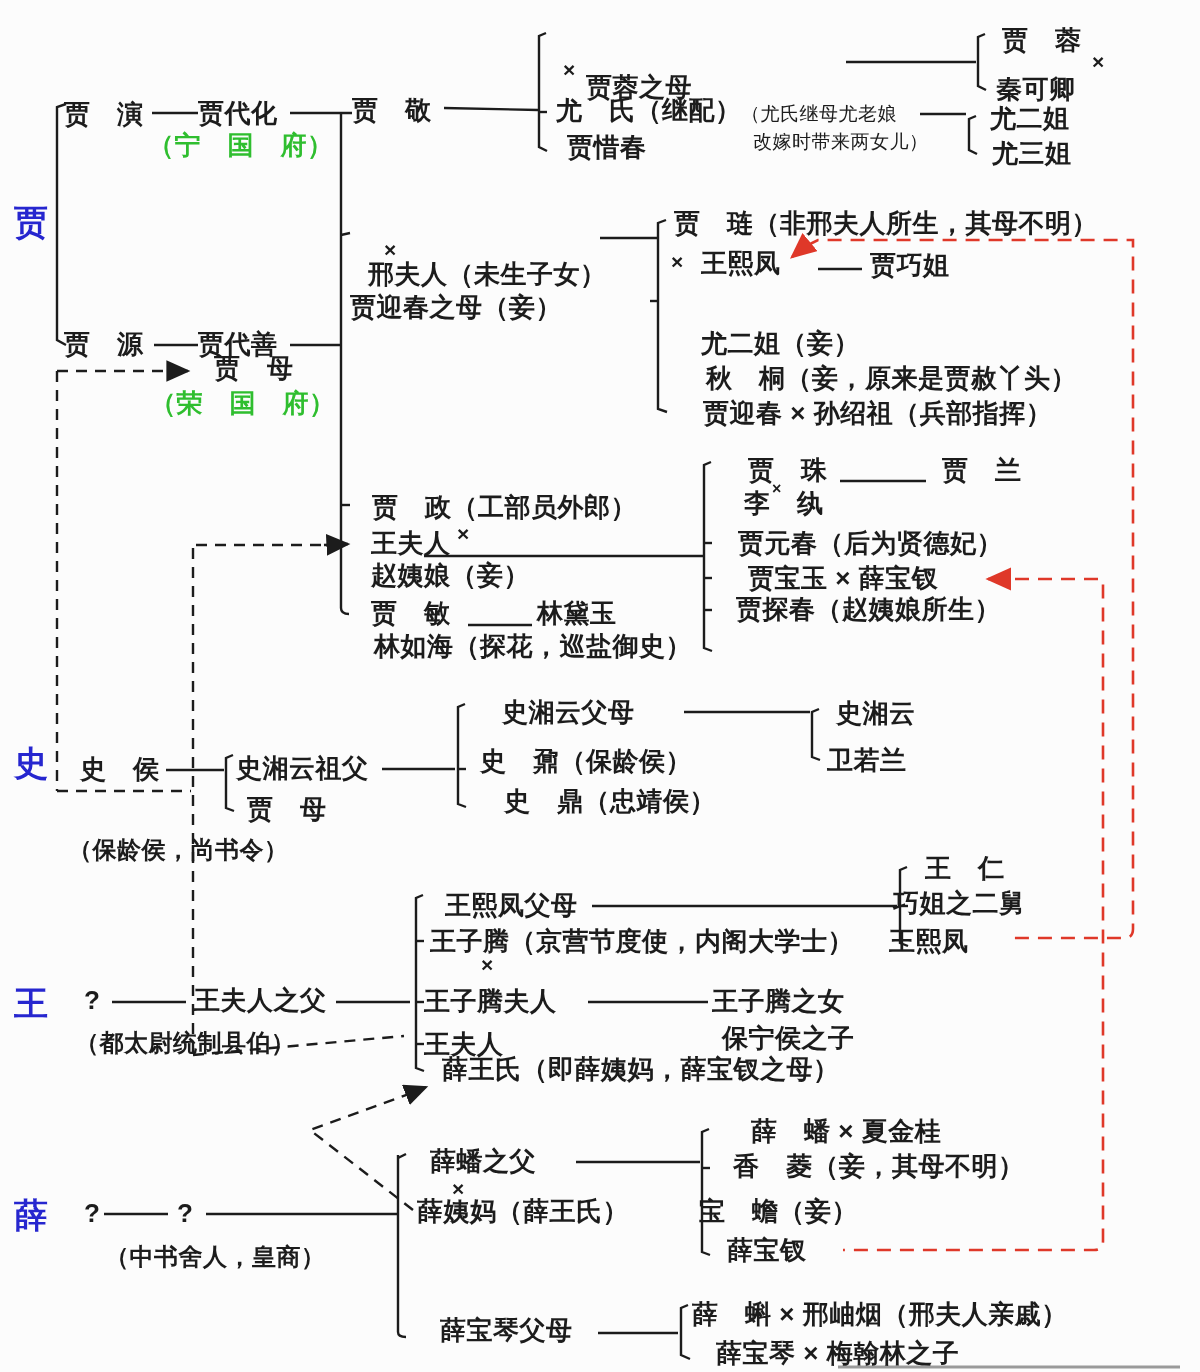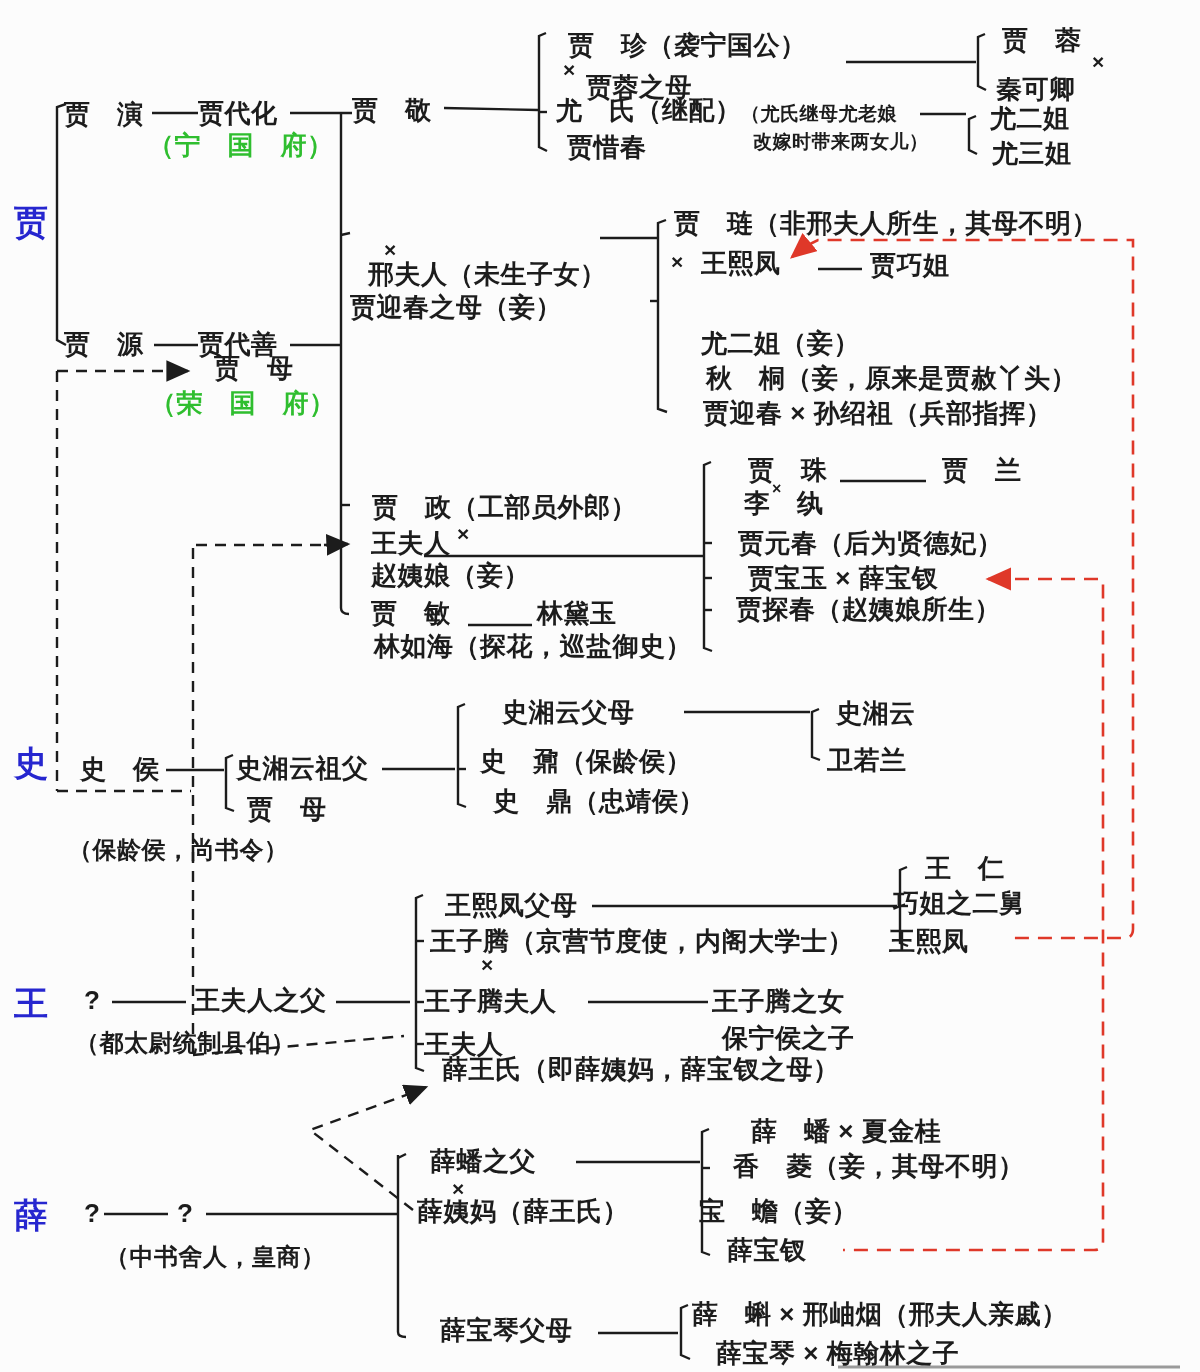--- a/index.html
+++ b/index.html
@@ -3,21 +3,21 @@
 <meta charset="utf-8">
 <style>
   html,body{margin:0;padding:0;background:#ffffff;}
   #stage{position:relative;width:1200px;height:1372px;background:#fcfcfc;overflow:hidden;
          font-family:"Liberation Sans","DejaVu Sans",sans-serif;}
   svg.wires{position:absolute;left:0;top:0;width:1200px;height:1372px;}
   .t{position:absolute;white-space:nowrap;font-size:26px;line-height:1.12;color:#1c1c1c;
      font-weight:600;letter-spacing:0.5px;}
   .blue{color:#2626cf;font-size:34px;font-weight:800;}
   .green{color:#2fbe2f;font-weight:700;}
-  .small{font-size:19px;font-weight:700;}
+  .small{font-size:19px;font-weight:400;}
   .note{font-size:24px;}
   .xmark{font-size:21px;font-weight:800;}
 </style>
 </head>
 <body>
 
 <div id="stage">
 
   <svg class="wires" viewBox="0 0 1200 1372">
     <defs>
@@ -112,21 +112,20 @@
   <div class="t blue" style="left:14px;top:203px">贾</div>
   <div class="t blue" style="left:14px;top:744px">史</div>
   <div class="t blue" style="left:14px;top:984px">王</div>
   <div class="t blue" style="left:14px;top:1196px">薛</div>
 
   <div class="t" style="left:64px;top:100px">贾　演</div>
   <div class="t" style="left:198px;top:99px">贾代化</div>
   <div class="t green" style="left:148px;top:131px">（宁　国　府）</div>
   <div class="t" style="left:352px;top:96px">贾　敬</div>
 
-  <div class="t" style="left:568px;top:31px">贾　珍（袭宁国公）</div>
   <div class="t xmark" style="left:563px;top:58px">×</div>
   <div class="t" style="left:586px;top:73px">贾蓉之母</div>
   <div class="t" style="left:556px;top:96px">尤　氏（继配）</div>
   <div class="t small" style="left:741px;top:103px">（尤氏继母尤老娘</div>
   <div class="t small" style="left:753px;top:131px">改嫁时带来两女儿）</div>
   <div class="t" style="left:567px;top:133px">贾惜春</div>
 
   <div class="t" style="left:1002px;top:26px">贾　蓉</div>
   <div class="t xmark" style="left:1092px;top:50px">×</div>
   <div class="t" style="left:996px;top:75px">秦可卿</div>
@@ -165,21 +164,21 @@
   <div class="t" style="left:738px;top:529px">贾元春（后为贤德妃）</div>
   <div class="t" style="left:748px;top:564px">贾宝玉 × 薛宝钗</div>
   <div class="t" style="left:736px;top:595px">贾探春（赵姨娘所生）</div>
 
   <div class="t" style="left:80px;top:755px">史　侯</div>
   <div class="t" style="left:236px;top:754px">史湘云祖父</div>
   <div class="t" style="left:247px;top:795px">贾　母</div>
   <div class="t note" style="left:68px;top:837px">（保龄侯，尚书令）</div>
   <div class="t" style="left:502px;top:698px">史湘云父母</div>
   <div class="t" style="left:480px;top:747px">史　鼐（保龄侯）</div>
-  <div class="t" style="left:493px;top:787px">史　鼎（忠靖侯）</div>
+  <div class="t" style="left:504px;top:787px">史　鼎（忠靖侯）</div>
   <div class="t" style="left:836px;top:699px">史湘云</div>
   <div class="t" style="left:827px;top:746px">卫若兰</div>
 
   <div class="t" style="left:84px;top:986px">?</div>
   <div class="t" style="left:194px;top:986px">王夫人之父</div>
   <div class="t note" style="left:75px;top:1030px">（都太尉统制县伯）</div>
   <div class="t" style="left:445px;top:891px">王熙凤父母</div>
   <div class="t" style="left:430px;top:927px">王子腾（京营节度使，内阁大学士）</div>
   <div class="t xmark" style="left:481px;top:953px">×</div>
   <div class="t" style="left:424px;top:987px">王子腾夫人</div>

